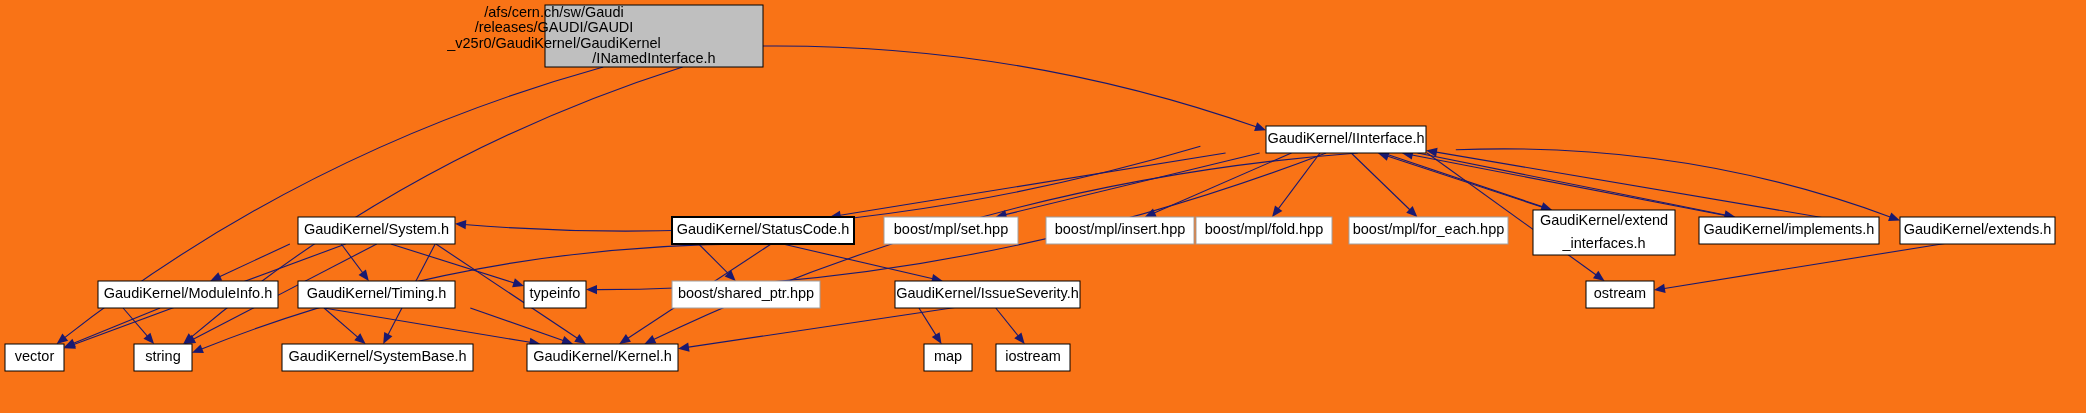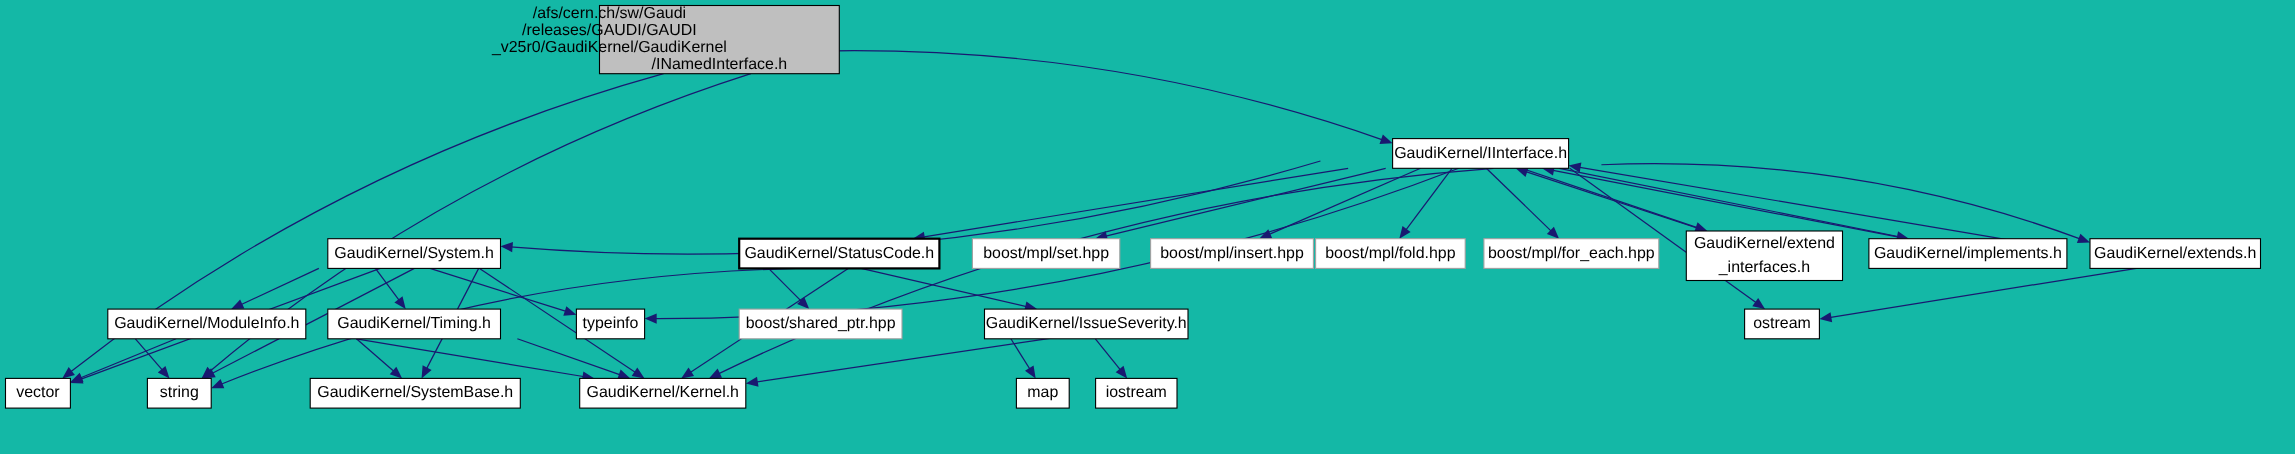--- a/index.html
+++ b/index.html
@@ -1,19 +1,19 @@
 <!DOCTYPE html>
 <html><head>
 <meta charset="utf-8">
 <style>
   html,body{margin:0;padding:0;background:#ffffff;}
   #page{
     position:relative;
     width:2086px;height:413px;
-    background:#14b8a6;
+    background:#f97316;
     font-family:"Liberation Sans","DejaVu Sans",sans-serif;
     overflow:hidden;
   }
   #graph{position:absolute;left:0;top:0;width:2086px;height:413px;}
   .node-box{fill:#ffffff;stroke:#000000;stroke-width:1;}
   .node-box.root{fill:#bfbfbf;stroke:#000000;stroke-width:1;}
   .node-box.thick{stroke-width:2;}
   .node-box.soft{stroke:#a0a0a0;stroke-width:1;}
   .node-label{
     font-family:"Liberation Sans","DejaVu Sans",sans-serif;

